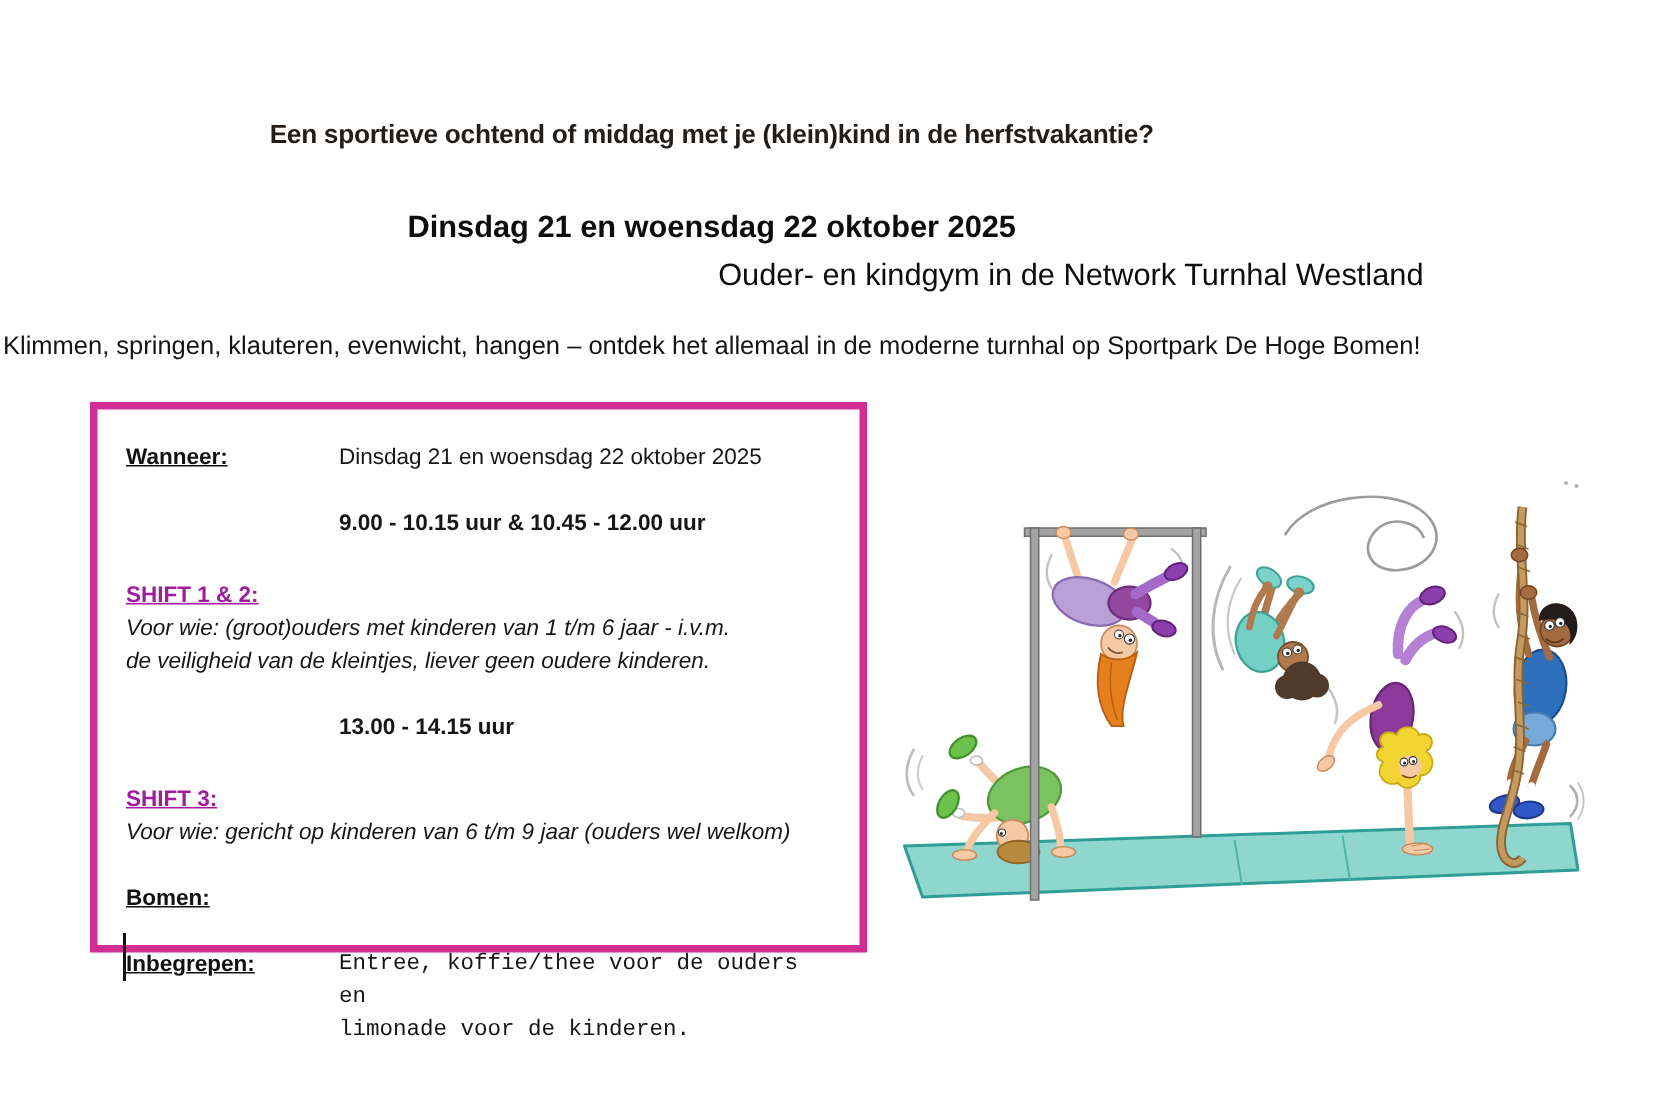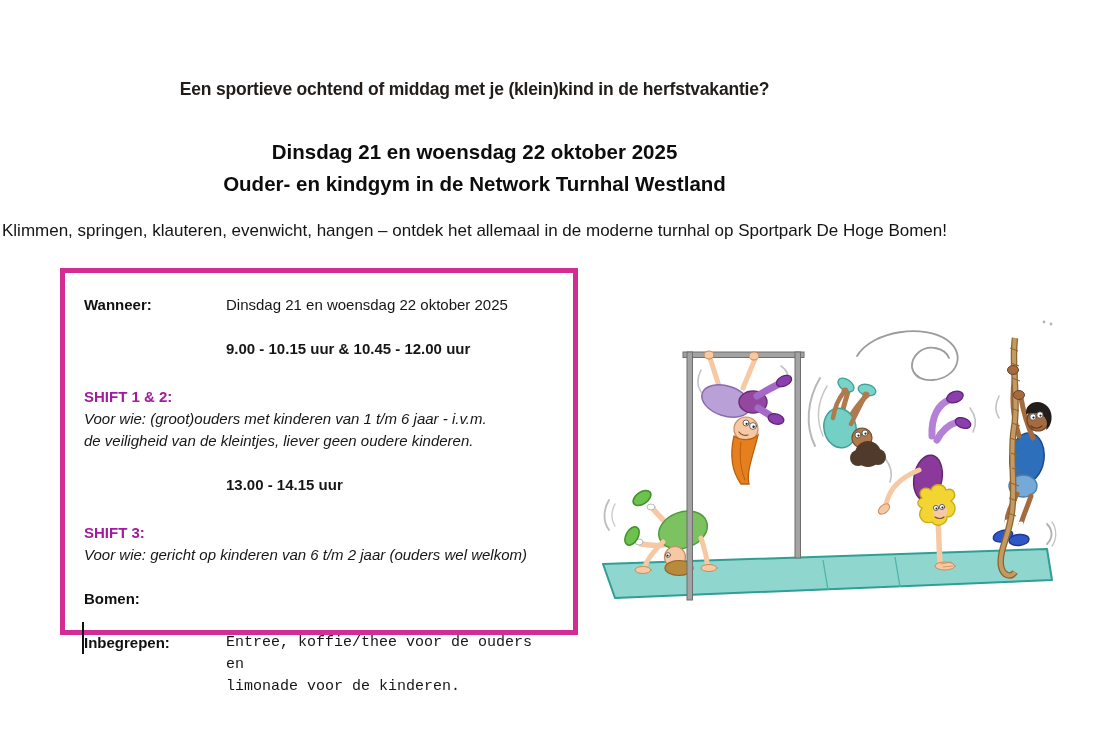--- a/index.html
+++ b/index.html
@@ -5,30 +5,30 @@
   html,body { margin:0; padding:0; }
   body {
     width:1103px; height:743px; position:relative; overflow:hidden;
     background:#ffffff;
     font-family:"Liberation Sans", sans-serif;
     color:#1b1b1b;
   }
   .centered { position:absolute; left:0; width:949px; text-align:center; }
   .intro    { top:79px;  font-size:17.5px; font-weight:bold; color:#231d19; letter-spacing:-0.2px; }
   .title1   { top:140px; font-size:20.5px; font-weight:bold; color:#0d0d0d; }
-  .title2   { top:172px; font-size:20.5px; font-weight:bold; color:#0d0d0d; }
+  .title2   { top:172px; font-size:20.5px; font-weight:normal; color:#0d0d0d;text-align:right; }
   .tagline  { top:221px; font-size:17px; color:#141414; }
 
   .info-box {
     position:absolute; left:60px; top:268px; width:518px; height:367px;
     box-sizing:border-box; border:5px solid #d22d93;
     padding:21px 14px 0 19px; font-size:15px; line-height:22px;
   }
   .row { display:flex; }
-  .lbl { flex:none; width:142px; font-weight:bold; color:#111; }
+  .lbl { flex:none; width:142px; font-weight:bold; color:#111;text-decoration:underline; }
   .lbl.magenta { color:#a21a9e;margin-top:48px; }
   .val { flex:1; color:#161616; }
   .val.bold { font-weight:bold; }
   .note { font-style:italic; color:#161616; }
   .gap { height:22px; }
   .vline { display:block;font-family:Liberation Mono, monospace; }
 
   .caret {
     position:absolute; left:82px; top:622px; width:1.5px; height:32px;
     background:#111111;
@@ -57,21 +57,21 @@
       <span class="val bold">9.00 - 10.15 uur &amp; 10.45 - 12.00 uur</span>
     </div>
     <div class="note">Voor wie: (groot)ouders met kinderen van 1 t/m 6 jaar - i.v.m.</div>
     <div class="note">de veiligheid van de kleintjes, liever geen oudere kinderen.</div>
     <div class="gap"></div>
 
     <div class="row">
       <span class="lbl magenta">SHIFT 3:</span>
       <span class="val bold">13.00 - 14.15 uur</span>
     </div>
-    <div class="note">Voor wie: gericht op kinderen van 6 t/m 2 jaar (ouders wel welkom)</div>
+    <div class="note">Voor wie: gericht op kinderen van 6 t/m 9 jaar (ouders wel welkom)</div>
     <div class="gap"></div>
 
     <div class="row">
       <span class="lbl">Bomen:</span>
     </div>
     <div class="gap"></div>
 
     <div class="row">
       <span class="lbl">Inbegrepen:</span>
       <span class="val">

